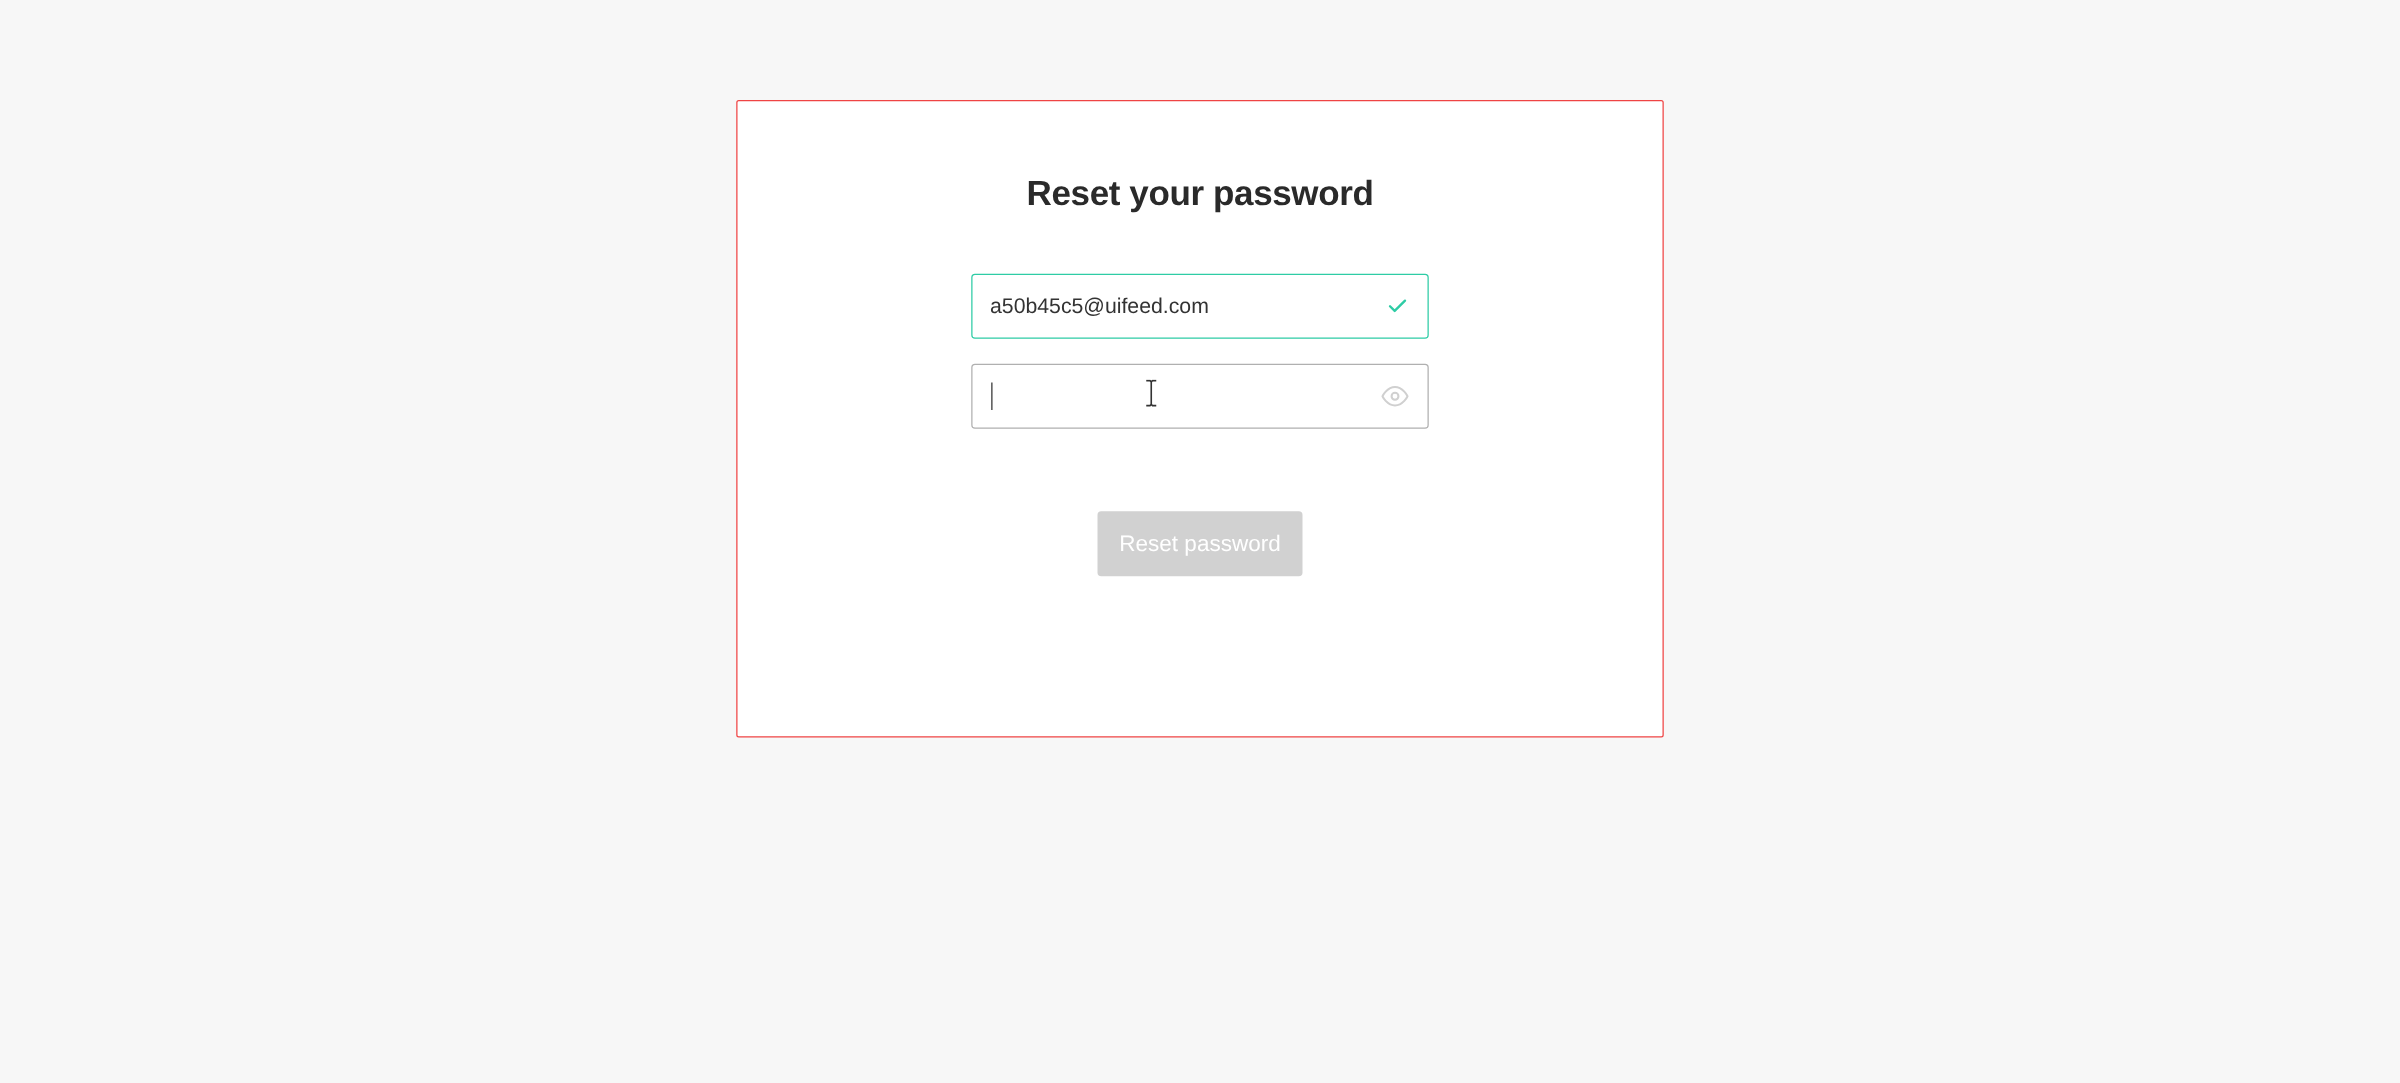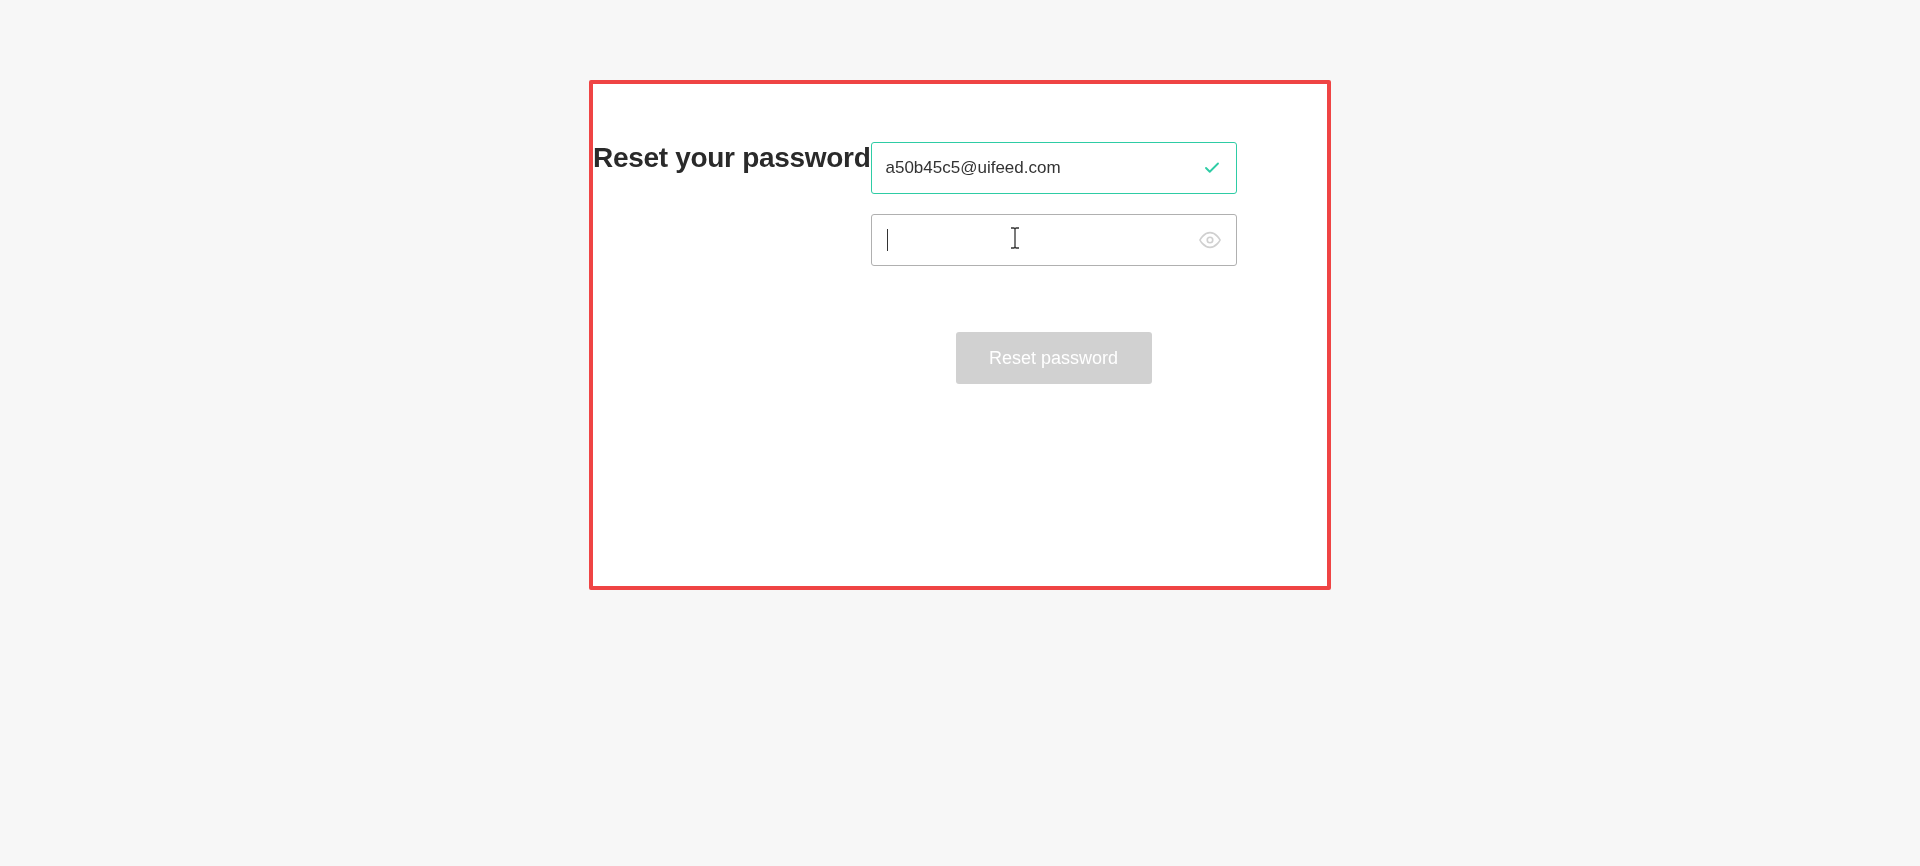--- a/index.html
+++ b/index.html
@@ -15,24 +15,25 @@
       height: 866px;
       display: flex;
       justify-content: center;
       padding-top: 80px;
     }
 
     .card {
       background-color: #ffffff;
       width: 742px;
       height: 510px;
-      border: 4px solid #ef4444;
+      border: 1px solid #ef4444;
       border-radius: 2px;
       display: flex;
-      flex-direction: row;
+      flex-direction: column;
+      align-items: center;
       padding-top: 58px;
     }
 
     .title {
       font-size: 28px;
       font-weight: 600;
       color: #2a2a2a;
       letter-spacing: -0.3px;
       margin-bottom: 48px;
     }
@@ -88,21 +89,21 @@
       color: #2ecca5;
     }
 
     .eye-icon {
       color: #d0d0d0;
       cursor: pointer;
     }
 
     .submit-btn {
       margin-top: 46px;
-      width: 196px;
+      width: 164px;
       height: 52px;
       background-color: #d1d1d1;
       color: #ffffff;
       border: none;
       border-radius: 3px;
       font-size: 18px;
       font-weight: 400;
       cursor: not-allowed;
     }
 

